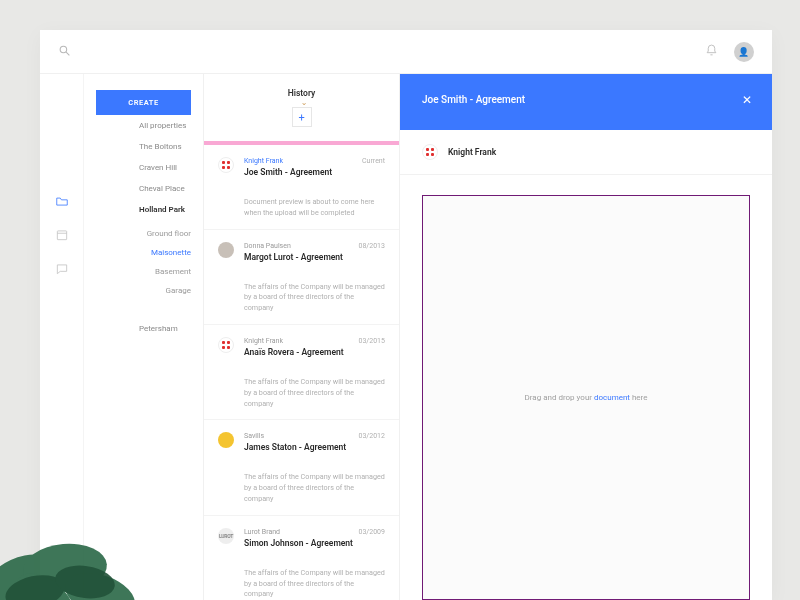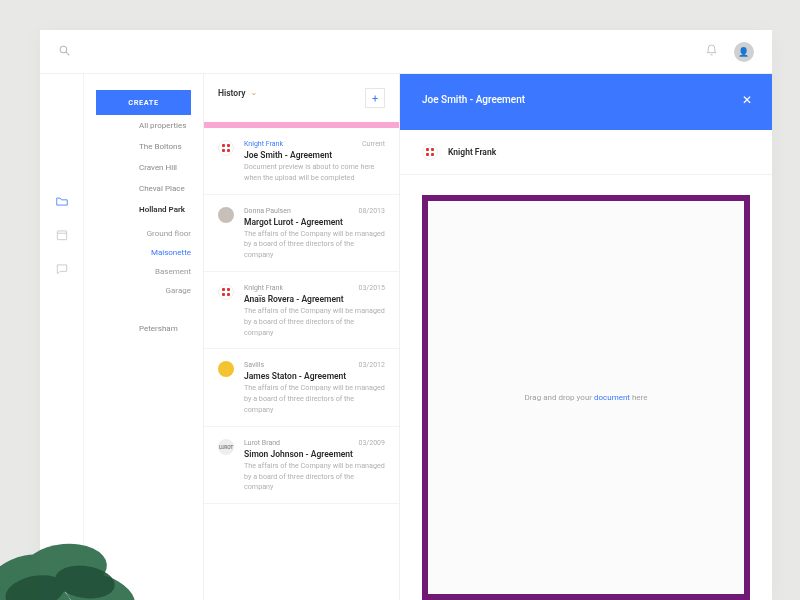--- a/index.html
+++ b/index.html
@@ -79,23 +79,24 @@
   
   .history {
     width: 196px;
     border-right: 1px solid #f0f0f0;
     display: flex;
     flex-direction: column;
     min-height: 0;
   }
   .history-header {
     display: flex;
-    align-items: flex-start;
+    align-items: center;
     padding: 14px 14px;
-    border-bottom: 6px solid #f9a8d4;
+    border-bottom: 4px solid #f9a8d4;
+    flex-direction: column;
   }
   .history-title { font-size: 8.5px; font-weight:600; color:#333; }
   .chev { margin-left: 5px; color:#cfa060; font-size:8px; }
   .history-header .spacer { flex:1; }
   .plus-btn {
     width: 20px; height: 20px;
     border: 1px solid #e6e6e6;
     display:flex; align-items:center; justify-content:center;
     color:#3b78ff; font-size:11px; cursor:pointer;
   }
@@ -118,21 +119,21 @@
   .av-red::after { content:""; position:absolute; width:3px; height:3px; background:#e03030; top:3px; right:3px; border-radius:1px; box-shadow: 0 5px 0 #e03030, -5px 5px 0 #e03030;}
   .av-photo { background:#c8c0b8; }
   .av-yellow { background:#f4c430; }
   .av-grey { background:#eee; color:#888; font-size:5px; font-weight:700; letter-spacing:-0.3px;}
   .hist-body { flex:1; min-width:0; }
   .hist-line1 { display:flex; align-items:baseline; }
   .hist-company { font-size:7px; color:#3b78ff; }
   .hist-company.grey { color:#9a9a9a; }
   .hist-date { margin-left:auto; font-size:7px; color:#b0b0b0; }
   .hist-name { font-size:8.5px; font-weight:600; color:#2a2a2a; margin-top:2px; }
-  .hist-desc { font-size:7.2px; color:#b0b0b0; line-height:1.5; margin-top:2px; }
+  .hist-desc { font-size:7.2px; color:#b0b0b0; line-height:1.5; margin-top:20px; }
   
   .detail {
     flex: 1;
     display:flex;
     flex-direction: column;
     min-width: 0;
   }
   .detail-header {
     background:#3b78ff;
     color:#fff;
@@ -148,21 +149,21 @@
     align-items:center;
     gap:10px;
     border-bottom:1px solid #f1f1f1;
   }
   .detail-subhead .hist-avatar { width:16px; height:16px; }
   .detail-company { font-size:8.5px; font-weight:600; color:#2a2a2a; }
   .dropzone {
     margin: 20px 22px 0 22px;
     flex:1;
     background:#fbfbfb;
-    border:6px solid #701a75;
+    border:1px solid #701a75;
     display:flex;
     align-items:center;
     justify-content:center;
     font-size:8px;
     color:#a0a0a0;
   }
   .dropzone .link { color:#3b78ff; }
   
   .plant {
     position:absolute;

